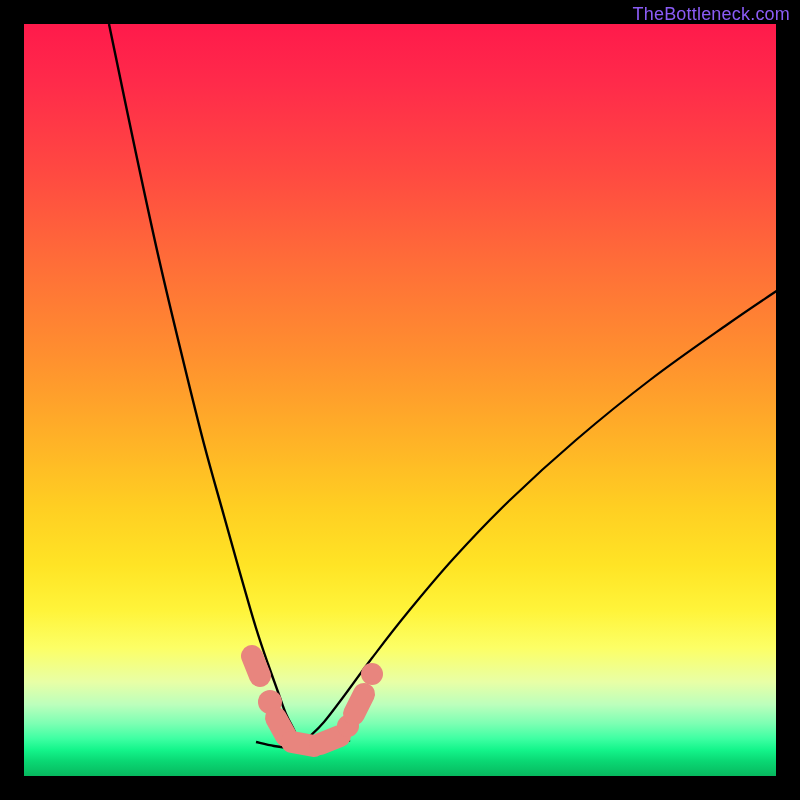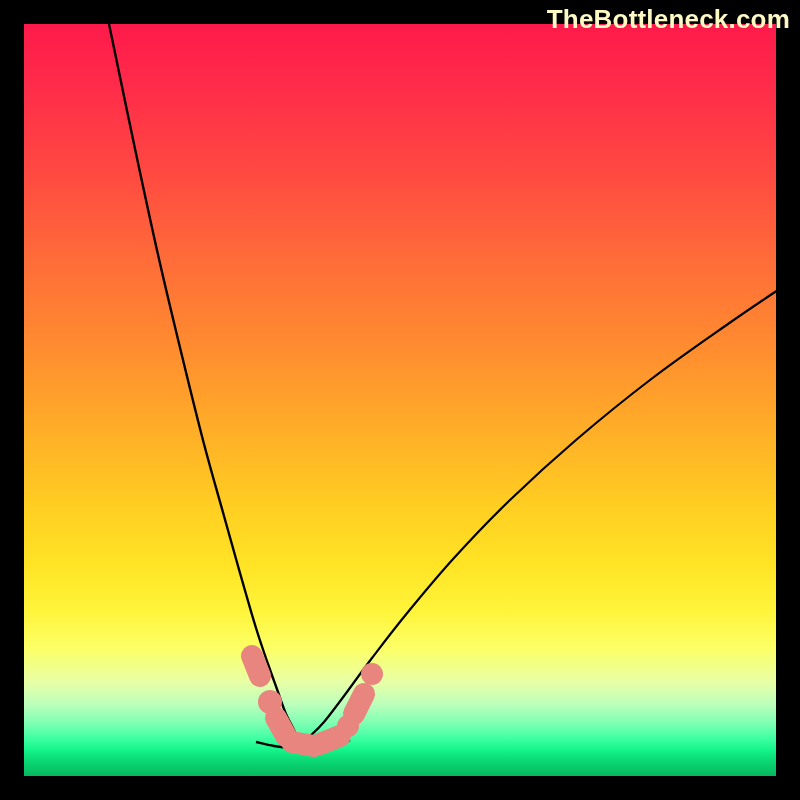--- a/index.html
+++ b/index.html
@@ -33,23 +33,23 @@
       #7dffb3 93%,
       #3fffa3 95%,
       #14f58b 96.5%,
       #0ad874 98%,
       #07b85e 100%);
   }
   .watermark {
     position: absolute;
     top: 4px;
     right: 10px;
-    color: #fef9c3;
-    font-size: 26px;
-    font-weight: 700;
+    color: #8b5cf6;
+    font-size: 18px;
+    font-weight: 400;
     letter-spacing: 0.2px;
     user-select: none;
   }
   svg.curve {
     position: absolute;
     left: 0;
     top: 0;
     width: 752px;
     height: 752px;
     overflow: visible;

